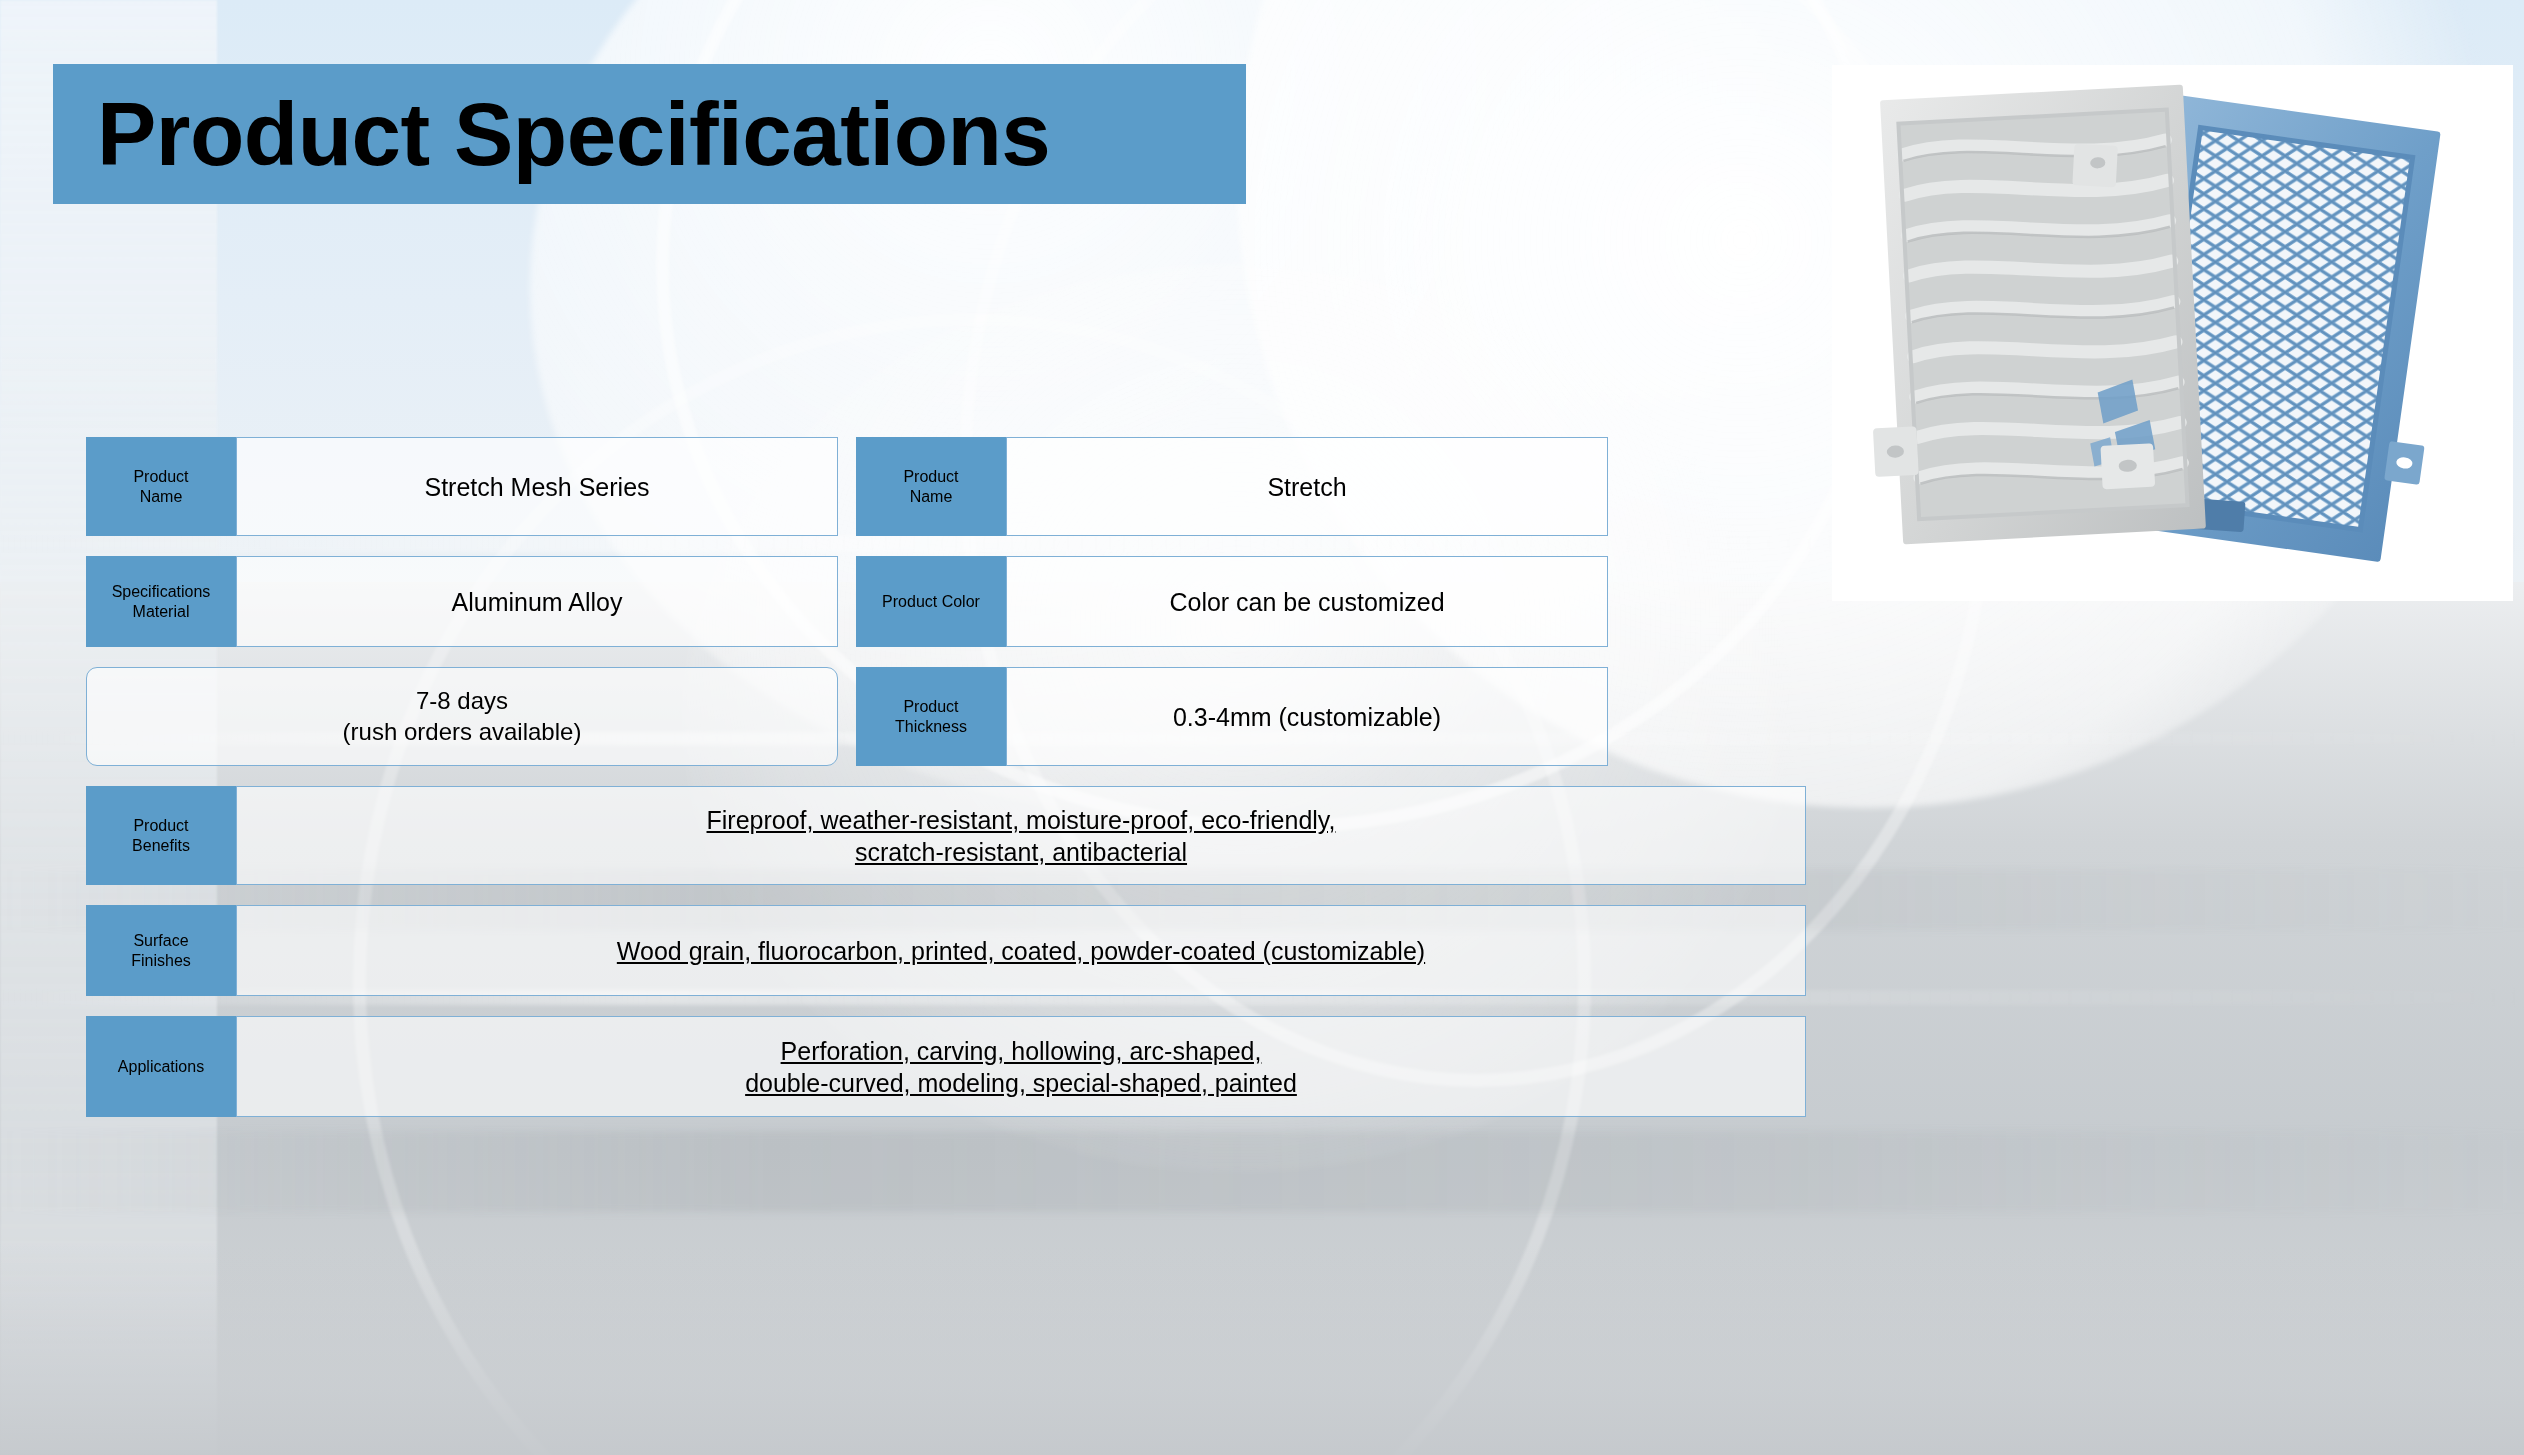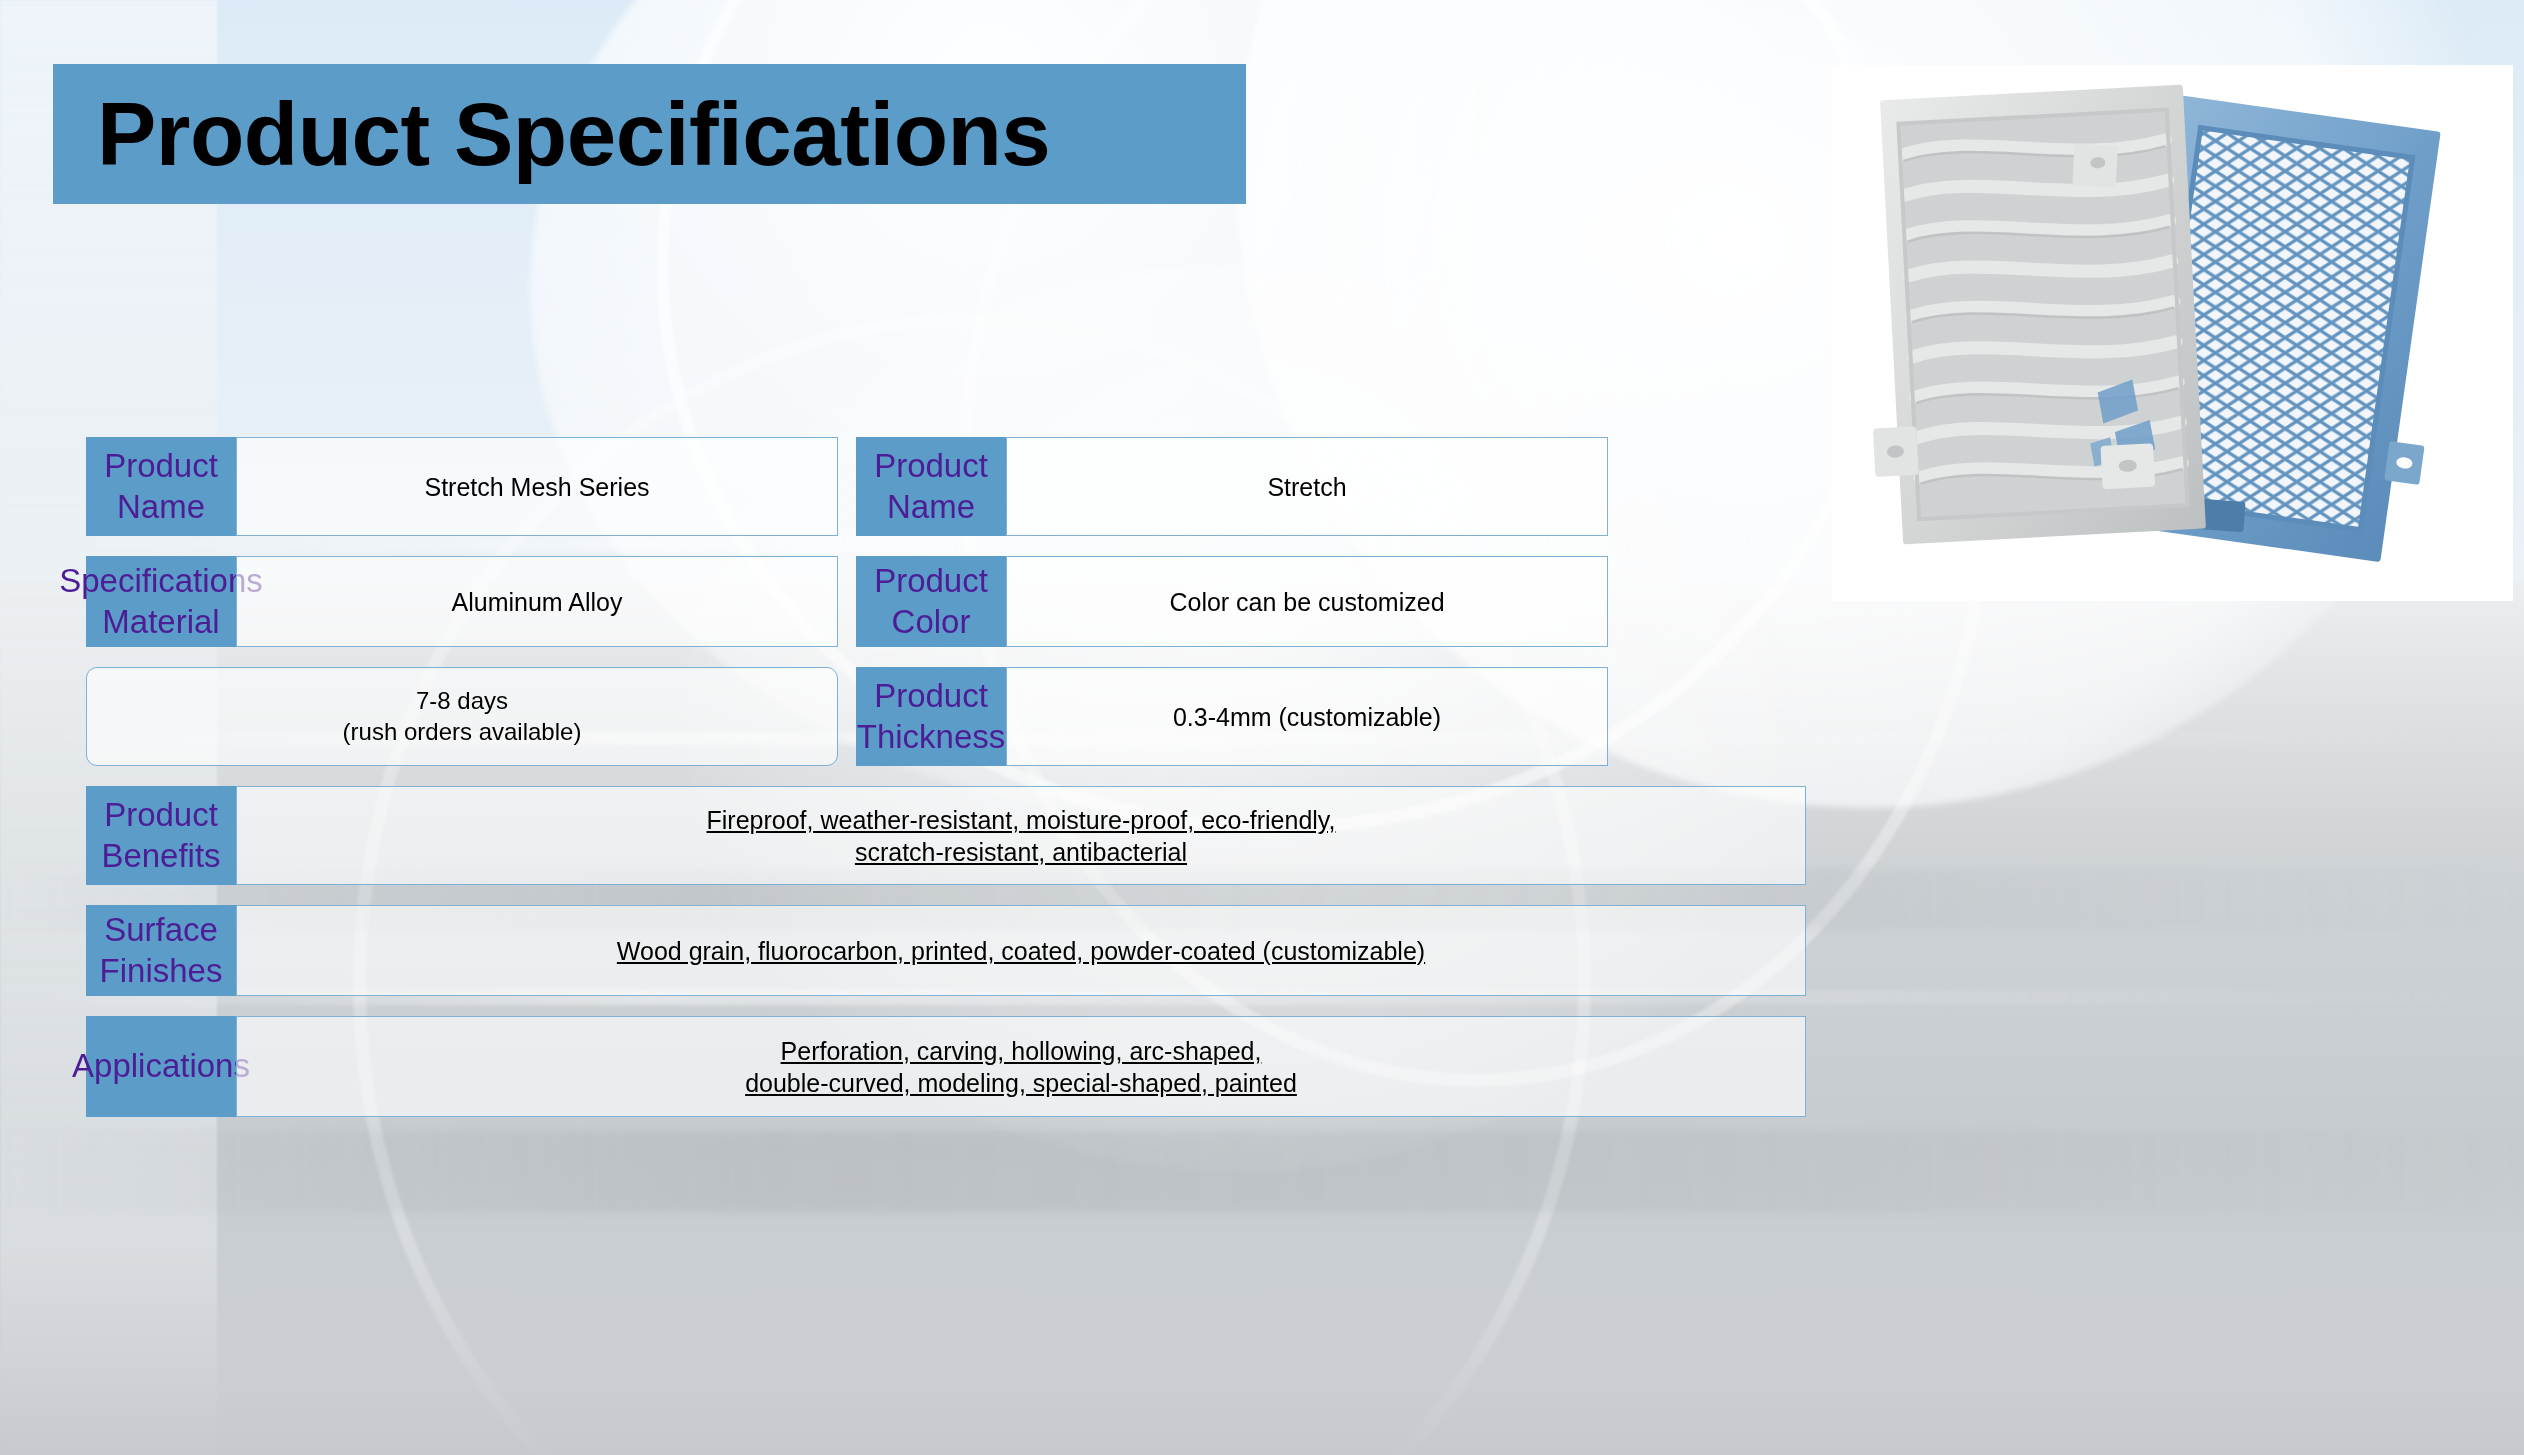--- a/index.html
+++ b/index.html
@@ -102,26 +102,26 @@
   }
   .spec-row {
     display: flex;
     margin-bottom: 20px;
   }
   .spec-half { display: flex; width: 752px; }
   .spec-half + .spec-gap { width: 18px; flex: 0 0 18px; }
 
   .cell-label {
     background: #5b9cc9;
-    color: #4c1d95;
+    color: #000000;
     display: flex;
     align-items: center;
     justify-content: center;
     text-align: center;
-    font-size: 33px;
+    font-size: 16px;
     line-height: 1.22;
     flex: 0 0 auto;
     box-sizing: border-box;
     padding: 8px 5px;
   }
   .cell-value {
     background: rgba(255,255,255,0.62);
     border: 1.5px solid #7fb0d6;
     color: #000000;
     display: flex;

